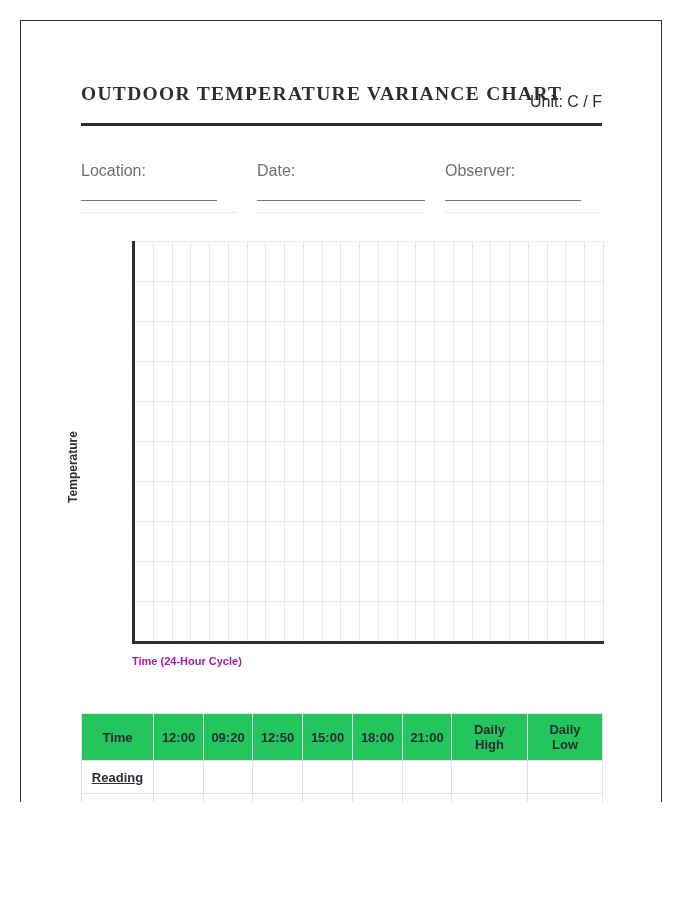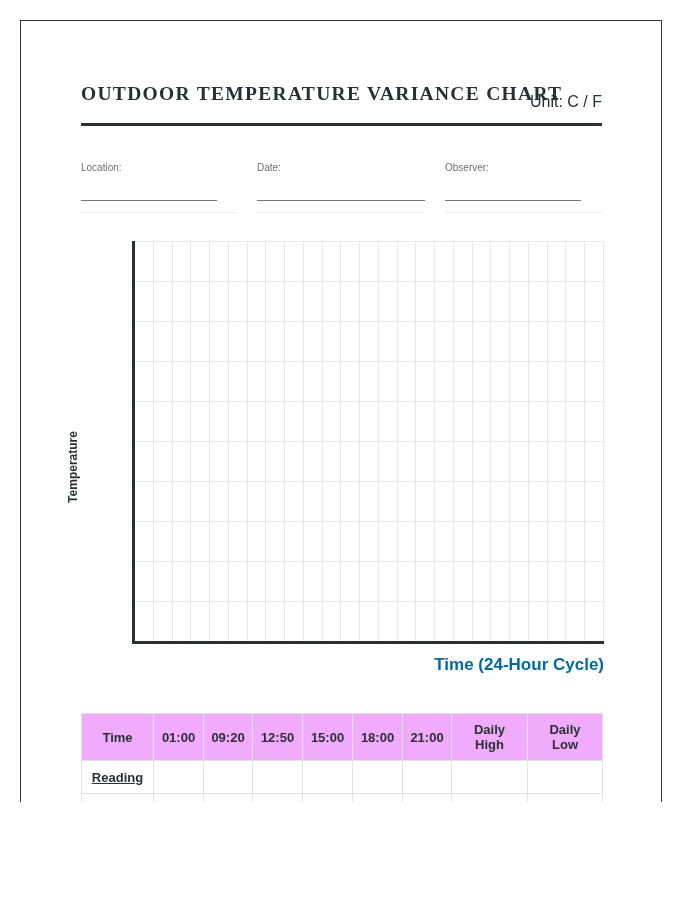--- a/index.html
+++ b/index.html
@@ -2,29 +2,29 @@
 <html><head>
 <meta charset="utf-8">
 <style>
   html, body { margin: 0; padding: 0; background: #ffffff; }
   body { width: 700px; height: 900px; position: relative; overflow: hidden; font-family: "Liberation Sans", sans-serif; color: #2b2f33; }
   .page { position: absolute; left: 20px; top: 20px; width: 640px; height: 781px; border-left: 1px solid #333; border-top: 1px solid #333; border-right: 1px solid #333; overflow: hidden; background: #fff; }
   .title-row { position: absolute; left: 60px; top: 62px; width: 521px; height: 40px; border-bottom: 3px solid #2b2f33; }
   .title { position: absolute; left: 0; top: 0; font-size: 19.5px; font-weight: bold; letter-spacing: 1.3px; color: #2b2f33; white-space: nowrap; font-family: Liberation Serif, serif; }
   .unit { position: absolute; right: 0; top: 10px; font-size: 16px; color: #2b2f33; white-space: nowrap; }
   .field { position: absolute; top: 141px; height: 50px; border-bottom: 1px solid #ececec; }
-  .field-label { position: absolute; left: 0; top: 0; font-size: 10px; color: #6c6f73; }
+  .field-label { position: absolute; left: 0; top: 0; font-size: 16px; color: #6c6f73; }
   .field-line { position: absolute; left: 0; top: 38px; height: 1px; background: #777; }
   .chart { position: absolute; left: 111px; top: 220px; width: 469px; height: 400px; border-left: 3px solid #2b2f33; border-bottom: 3px solid #2b2f33; }
   .grid { position: absolute; left: 0; top: 0; width: 469px; height: 400px; }
   .ylabel { position: absolute; left: 52px; top: 446px; transform: translate(-50%,-50%) rotate(-90deg); font-size: 12px; font-weight: bold; white-space: nowrap; color: #2b2f33; }
-  .xlabel { position: absolute; left: 111px; width: 472px; top: 634px; text-align: right; font-size: 17px; font-weight: bold; color: #0369a1; }
+  .xlabel { position: absolute; left: 111px; width: 472px; top: 634px; text-align: left; font-size: 11px; font-weight: bold; color: #a21caf; }
   table.readings { position: absolute; left: 60px; top: 692px; width: 521px; border-collapse: collapse; table-layout: fixed; }
   table.readings th, table.readings td { border: 1px solid #dfe2e4; font-size: 13px; font-weight: bold; text-align: center; color: #2b2f33; padding: 0; }
-  table.readings th { background: #f0abfc; height: 46px; line-height: 15px; }
+  table.readings th { background: #22c55e; height: 46px; line-height: 15px; }
   table.readings td { height: 32px; background: #fff; }
   table.readings td.rowhead { background: #fff; text-decoration: underline; }
 </style>
 </head>
 <body>
 
 <div class="page">
   <div class="title-row">
     <div class="title">OUTDOOR TEMPERATURE VARIANCE CHART</div>
     <div class="unit">Unit: C / F</div>
@@ -93,21 +93,21 @@
         <col style="width:50px">
         <col style="width:50px">
         <col style="width:50px">
         <col style="width:49px">
         <col style="width:76px">
         <col style="width:75px">
     </colgroup>
     <thead>
       <tr>
         <th>Time</th>
-        <th>01:00</th>
+        <th>12:00</th>
         <th>09:20</th>
         <th>12:50</th>
         <th>15:00</th>
         <th>18:00</th>
         <th>21:00</th>
         <th style="padding:0 14px;">Daily High</th>
         <th style="padding:0 20px;">Daily Low</th>
       </tr>
     </thead>
     <tbody>

